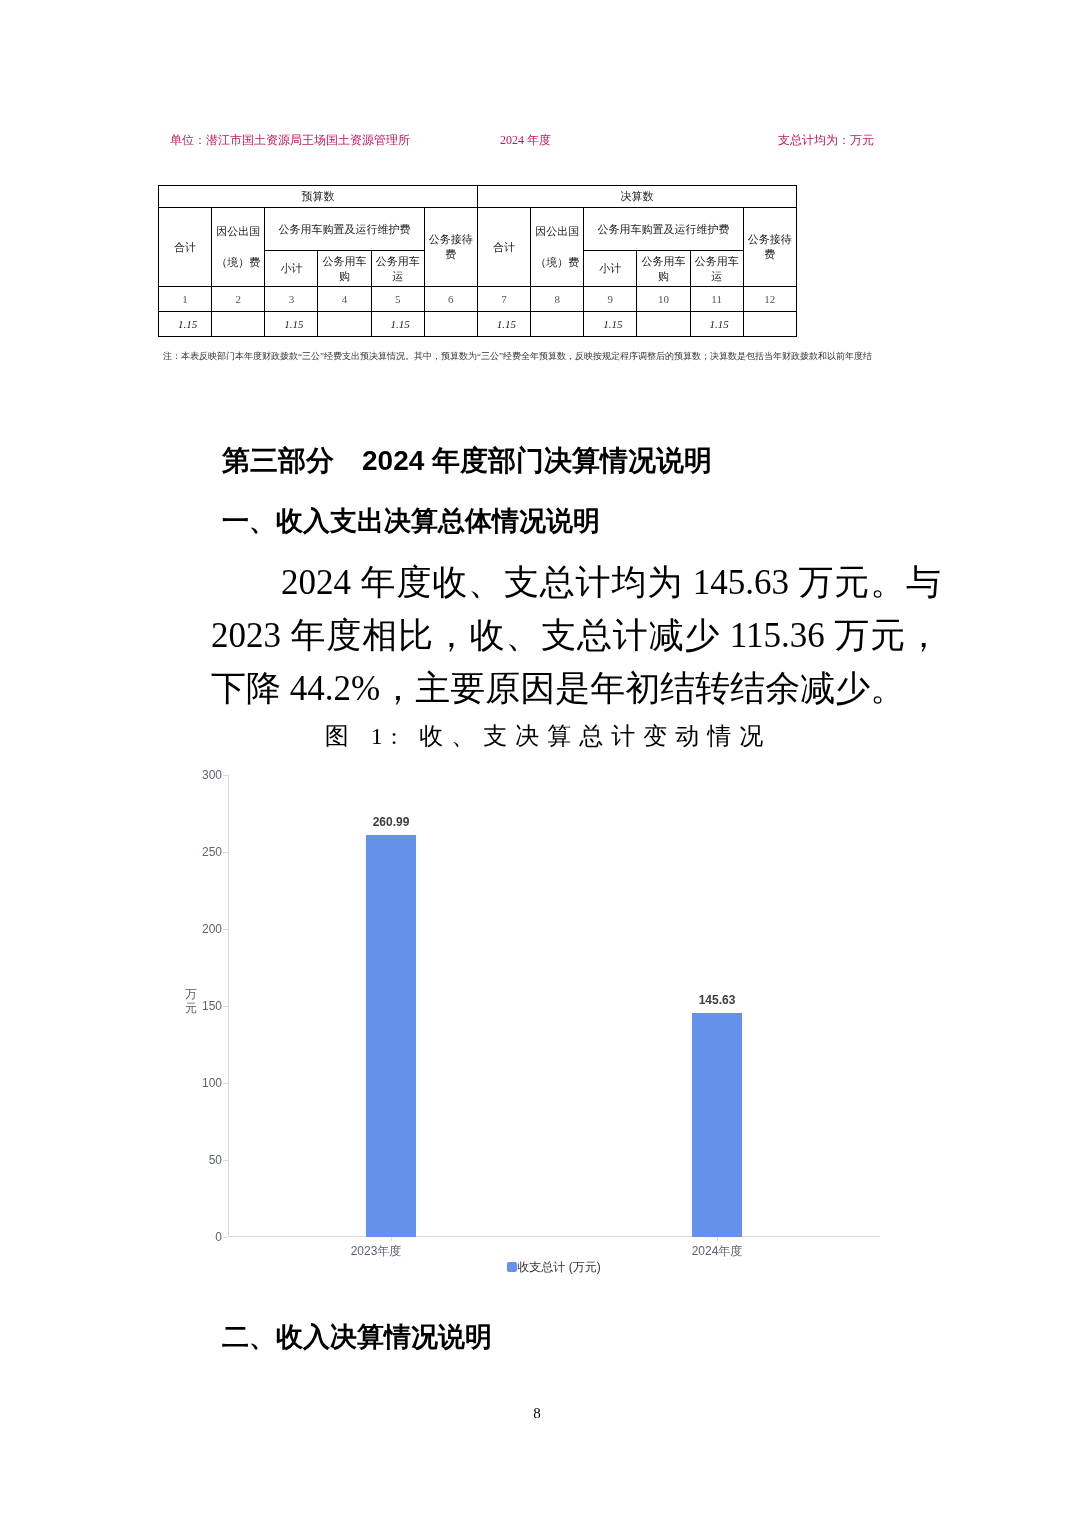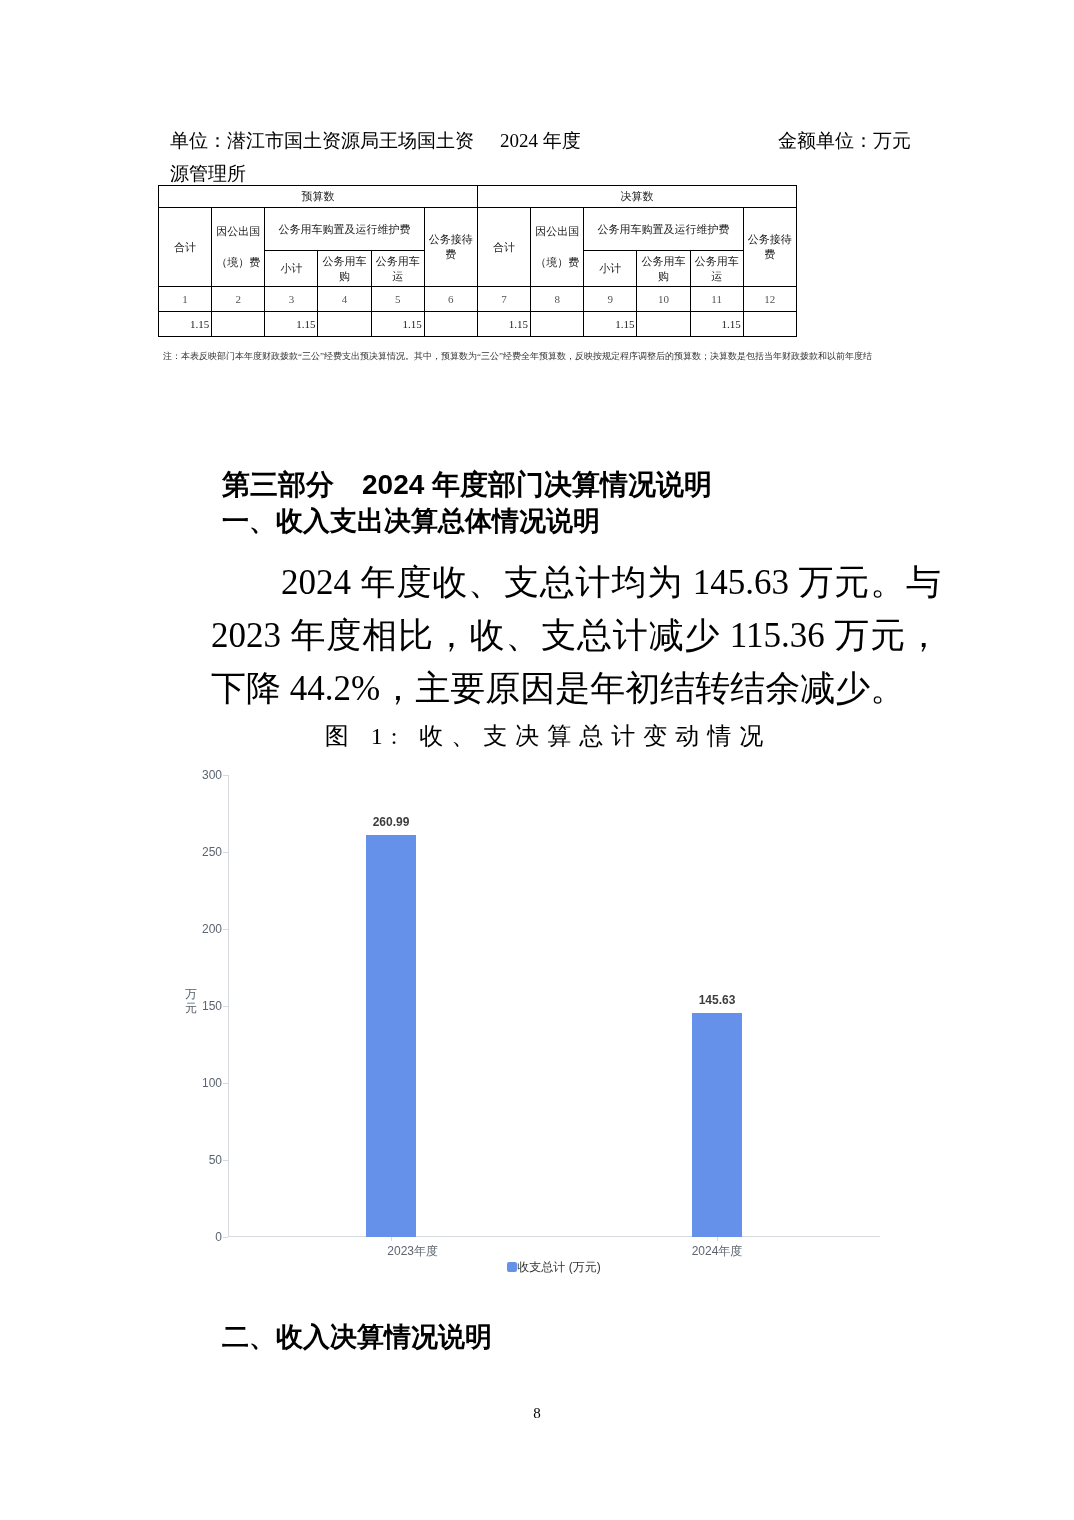--- a/index.html
+++ b/index.html
@@ -3,51 +3,51 @@
 <meta charset="utf-8">
 <style>
   html,body{margin:0;padding:0;}
   body{
     width:1074px;height:1520px;background:#ffffff;position:relative;
     font-family:"Liberation Serif", serif;color:#000;overflow:hidden;
   }
   .abs{position:absolute;}
 
   
-  .doc-header{font-size:19px;line-height:33px;color:#000000;}
+  .doc-header{font-size:12px;line-height:33px;color:#be185d;}
   .unit{left:170px;top:124px;width:314px;}
   .year{left:500px;top:124px;white-space:nowrap;}
   .amount-unit{left:778px;top:124px;white-space:nowrap;}
 
   
   table.sgt{
     position:absolute;left:158px;top:185px;width:639px;
     border-collapse:collapse;table-layout:fixed;
     font-size:11px;color:#222;
   }
   table.sgt td{
     border:1px solid #000;text-align:center;vertical-align:middle;
     padding:0;overflow:hidden;
   }
   tr.r1 td{height:21px;}
   tr.r2 td{height:42px;}
   tr.r3 td{height:35px;}
   tr.r4 td{height:24px;color:#555;}
-  tr.r5 td{height:24px;text-align:right;padding-right:2px;}
+  tr.r5 td{height:24px;text-align:right;padding-right:14px;font-style:italic;}
   td.span2{height:auto;}
   .stack{display:flex;flex-direction:column;justify-content:space-evenly;height:77px;}
 
   
   .table-note{left:163px;top:350px;width:760px;font-size:9px;color:#333;}
   .table-note div{white-space:nowrap;line-height:12px;}
   .table-note div + div{margin-top:25px;}
 
   
   .heading{font-family:"Liberation Sans", sans-serif;font-weight:bold;color:#000;white-space:nowrap;}
-  .part-title{left:222px;top:443px;font-size:28px;line-height:36px;margin-top:24px;}
+  .part-title{left:222px;top:443px;font-size:28px;line-height:36px;}
   .sec1-title{left:222px;top:504px;font-size:27px;line-height:34px;}
   .sec2-title{left:222px;top:1308px;font-size:27px;line-height:34px;margin-top:12px;}
   .body-para{
     left:170px;top:556px;width:730px;
     font-size:35px;line-height:53px;text-indent:2em;text-align:justify;color:#000;margin-left:41px;
   }
   .figure-caption{
     left:174px;top:720px;width:748px;text-align:center;
     font-size:24px;letter-spacing:8px;color:#000;white-space:nowrap;
   }
@@ -72,21 +72,21 @@
   .legend-label{font-size:12px;color:#333;line-height:14px;}
 
   
   .page-number{left:0;top:1405px;width:1074px;text-align:center;font-size:15px;color:#000;}
 </style>
 </head>
 <body>
 
 <div class="abs doc-header unit">单位：潜江市国土资源局王场国土资源管理所</div>
 <div class="abs doc-header year">2024 年度</div>
-<div class="abs doc-header amount-unit">金额单位：万元</div>
+<div class="abs doc-header amount-unit">支总计均为：万元</div>
 
 <table class="sgt">
   <colgroup>
     <col>
       <col>
       <col>
       <col>
       <col>
       <col>
       <col>
@@ -183,21 +183,21 @@
       <div class="ytick-mark" style="top: 241px;"></div>
       <div class="ytick-label" style="top: 157px;">200</div>
       <div class="ytick-mark" style="top: 164px;"></div>
       <div class="ytick-label" style="top: 80px;">250</div>
       <div class="ytick-mark" style="top: 87px;"></div>
       <div class="ytick-label" style="top: 3px;">300</div>
       <div class="ytick-mark" style="top: 10px;"></div>
       <div class="bar" style="left: 186px; top: 70px; height: 402px; background: rgb(102, 145, 234);"></div>
       <div class="bar-label" style="left: 166px; top: 50px;">260.99</div>
       <div class="xtick-mark" style="left: 211px;"></div>
-      <div class="xcat-label" style="left: 148px; text-align: right;">2023年度</div>
+      <div class="xcat-label" style="left: 141px;">2023年度</div>
       <div class="bar" style="left: 512px; top: 248px; height: 224px; background: rgb(102, 145, 234);"></div>
       <div class="bar-label" style="left: 492px; top: 228px;">145.63</div>
       <div class="xtick-mark" style="left: 537px;"></div>
       <div class="xcat-label" style="left: 482px;">2024年度</div>
     </div>
   <div class="ylabel">万元</div>
   <div class="legend">
     <span class="legend-marker" style="background: rgb(102, 145, 234);"></span>
     <span class="legend-label">收支总计 (万元)</span>
   </div>

